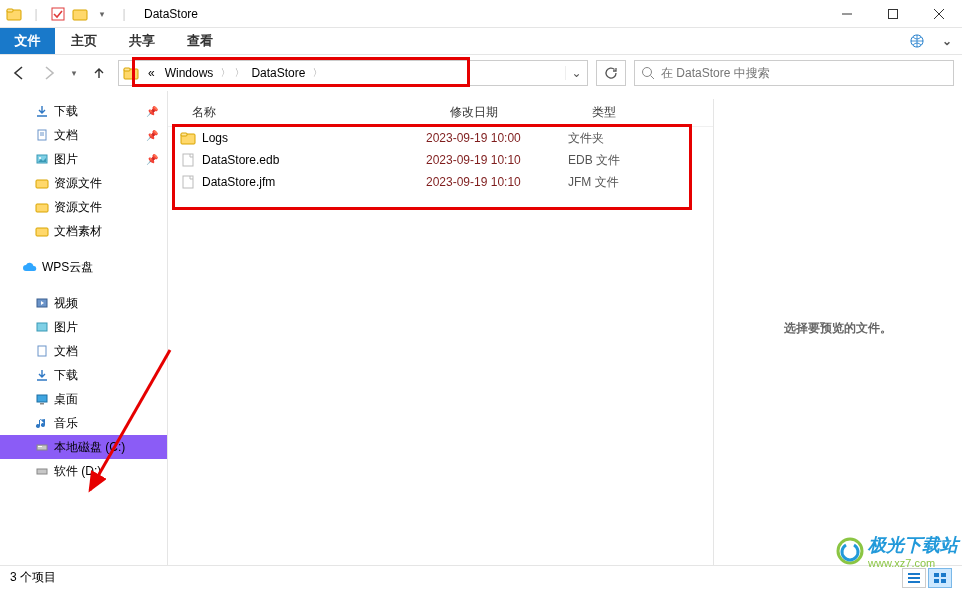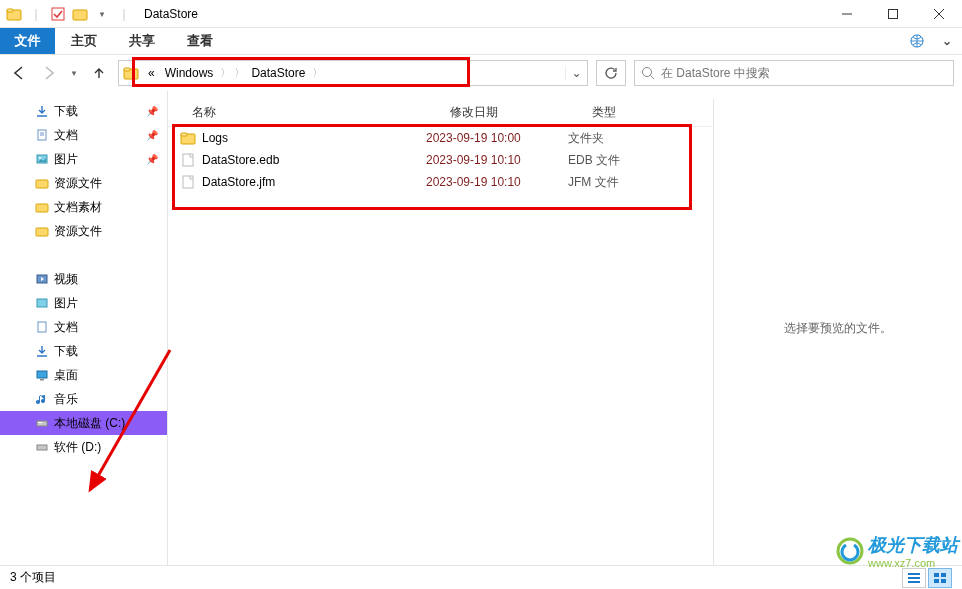--- a/index.html
+++ b/index.html
@@ -55,21 +55,21 @@
   .col-name { width:258px; }
   .col-date { width:142px; }
   .col-type { width:110px; }
   .frow     { height:22px; display:flex; align-items:center; }
   .frow .ico{ width:16px; height:16px; margin-left:12px; margin-right:6px; display:inline-flex; align-items:center; justify-content:center;}
   .frow .name{ width:224px; }
   .frow .date{ width:142px; color:#7f1d1d;}
   .frow .type{ width:110px; color:#555;}
 
   
-  .preview  { flex:1; display:flex; align-items:center; justify-content:center; color:#666;}
+  .preview  { flex:1; display:flex; align-items:center; justify-content:center; color:#666;font-weight:bold;}
 
   
   .status   { position:absolute; left:0; right:0; bottom:0; height:24px; border-top:1px solid #e5e5e5; display:flex; align-items:center; padding:0 10px;}
   .status .sp{ flex:1; }
   .viewbtn  { width:24px; height:20px; border:1px solid #ccc; margin-left:2px; display:flex; align-items:center; justify-content:center; color:#1979ca;}
   .viewbtn.act{ background:#cce8ff; border-color:#7ab8e8;}
 
   
   .redbox { position:absolute; border:3px solid #e60000; pointer-events:none; }
   .arrow  { position:absolute; pointer-events:none; }
@@ -236,32 +236,40 @@
           </svg>
         </span>
         <span class="lbl">资源文件</span>
       </div>
     <div class="tnode ind2">
         <span class="ico">
           <svg width="14" height="14">
             <rect x="1" y="4" width="12" height="8" rx="1" fill="#ffd86b" stroke="#d9a400"></rect>
           </svg>
         </span>
+        <span class="lbl">资源文件</span>
+      </div>
+    <div class="tnode ind2">
+        <span class="ico">
+          <svg width="14" height="14">
+            <rect x="1" y="4" width="12" height="8" rx="1" fill="#ffd86b" stroke="#d9a400"></rect>
+          </svg>
+        </span>
         <span class="lbl">文档素材</span>
       </div>
-    <div class="tnode ind2">
-        <span class="ico">
-          <svg width="14" height="14">
-            <rect x="1" y="4" width="12" height="8" rx="1" fill="#ffd86b" stroke="#d9a400"></rect>
-          </svg>
-        </span>
-        <span class="lbl">资源文件</span>
-      </div>
 
     <div class="tgap"></div>
+    <div class="tnode">
+        <span class="ico">
+          <svg width="16" height="14">
+            <path d="M4 11a3 3 0 010-6 4 4 0 017.5 1A2.5 2.5 0 0112 11z" fill="#2fa6ff"></path>
+          </svg>
+        </span>
+        <span class="lbl">WPS云盘</span>
+      </div>
 
     <div class="tgap"></div>
     <div class="tnode ind2">
         <span class="ico">
           <svg width="14" height="14">
             <rect x="2" y="3" width="10" height="8" fill="#6b94c9" stroke="#3a5f8f"></rect>
             <path d="M6 5v4l3-2z" fill="#fff"></path>
           </svg>
         </span>
         <span class="lbl">视频</span>

